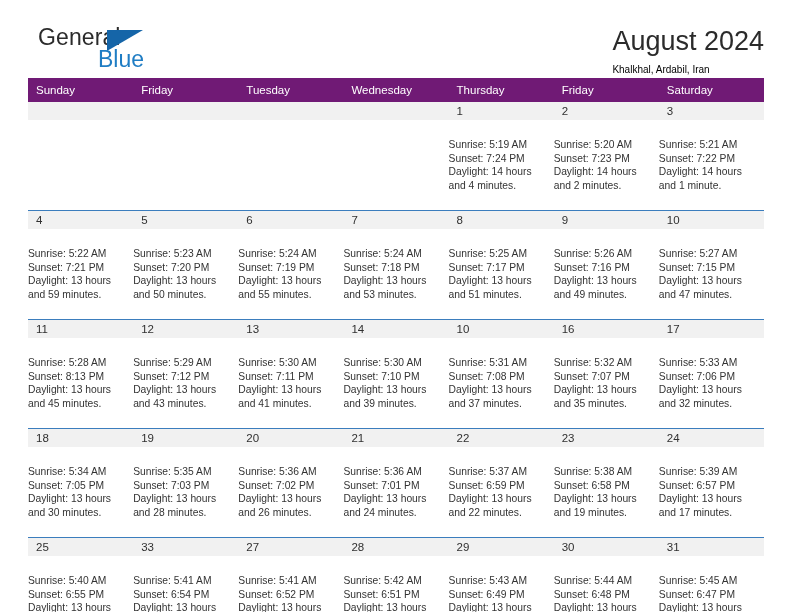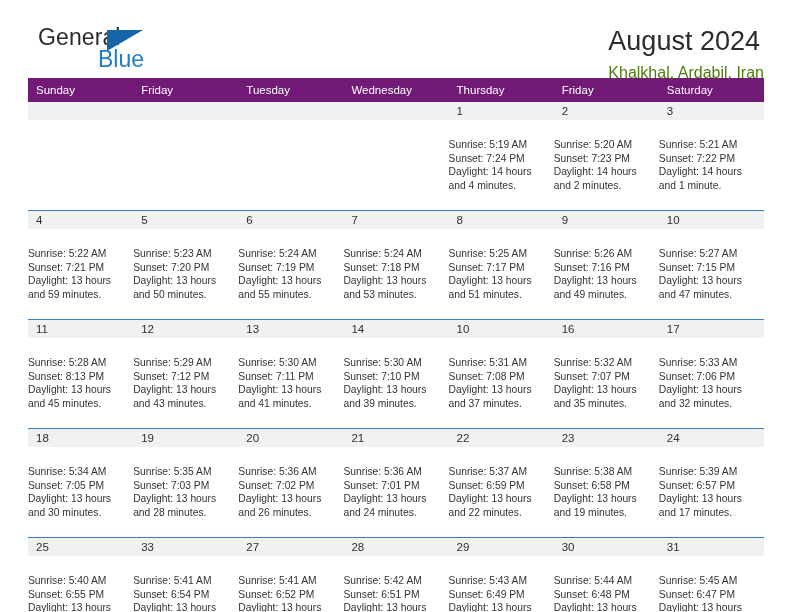--- a/index.html
+++ b/index.html
@@ -69,22 +69,22 @@
     padding-top: 0px;
   }
   .cal-title {
     font-size: 27px;
     color: #2b2b2b;
     line-height: 1.15;
     font-weight: normal;
     margin: 0;
   }
   .cal-sub {
-    font-size: 16px;
-    color: #4d7c0f;
+    font-size: 10px;
+    color: #000000;
     margin-top: 7px;
   }
 
   
   .calendar {
     width: 736px;
     border-collapse: collapse;
     table-layout: fixed;
     margin-top: 4px;
   }

